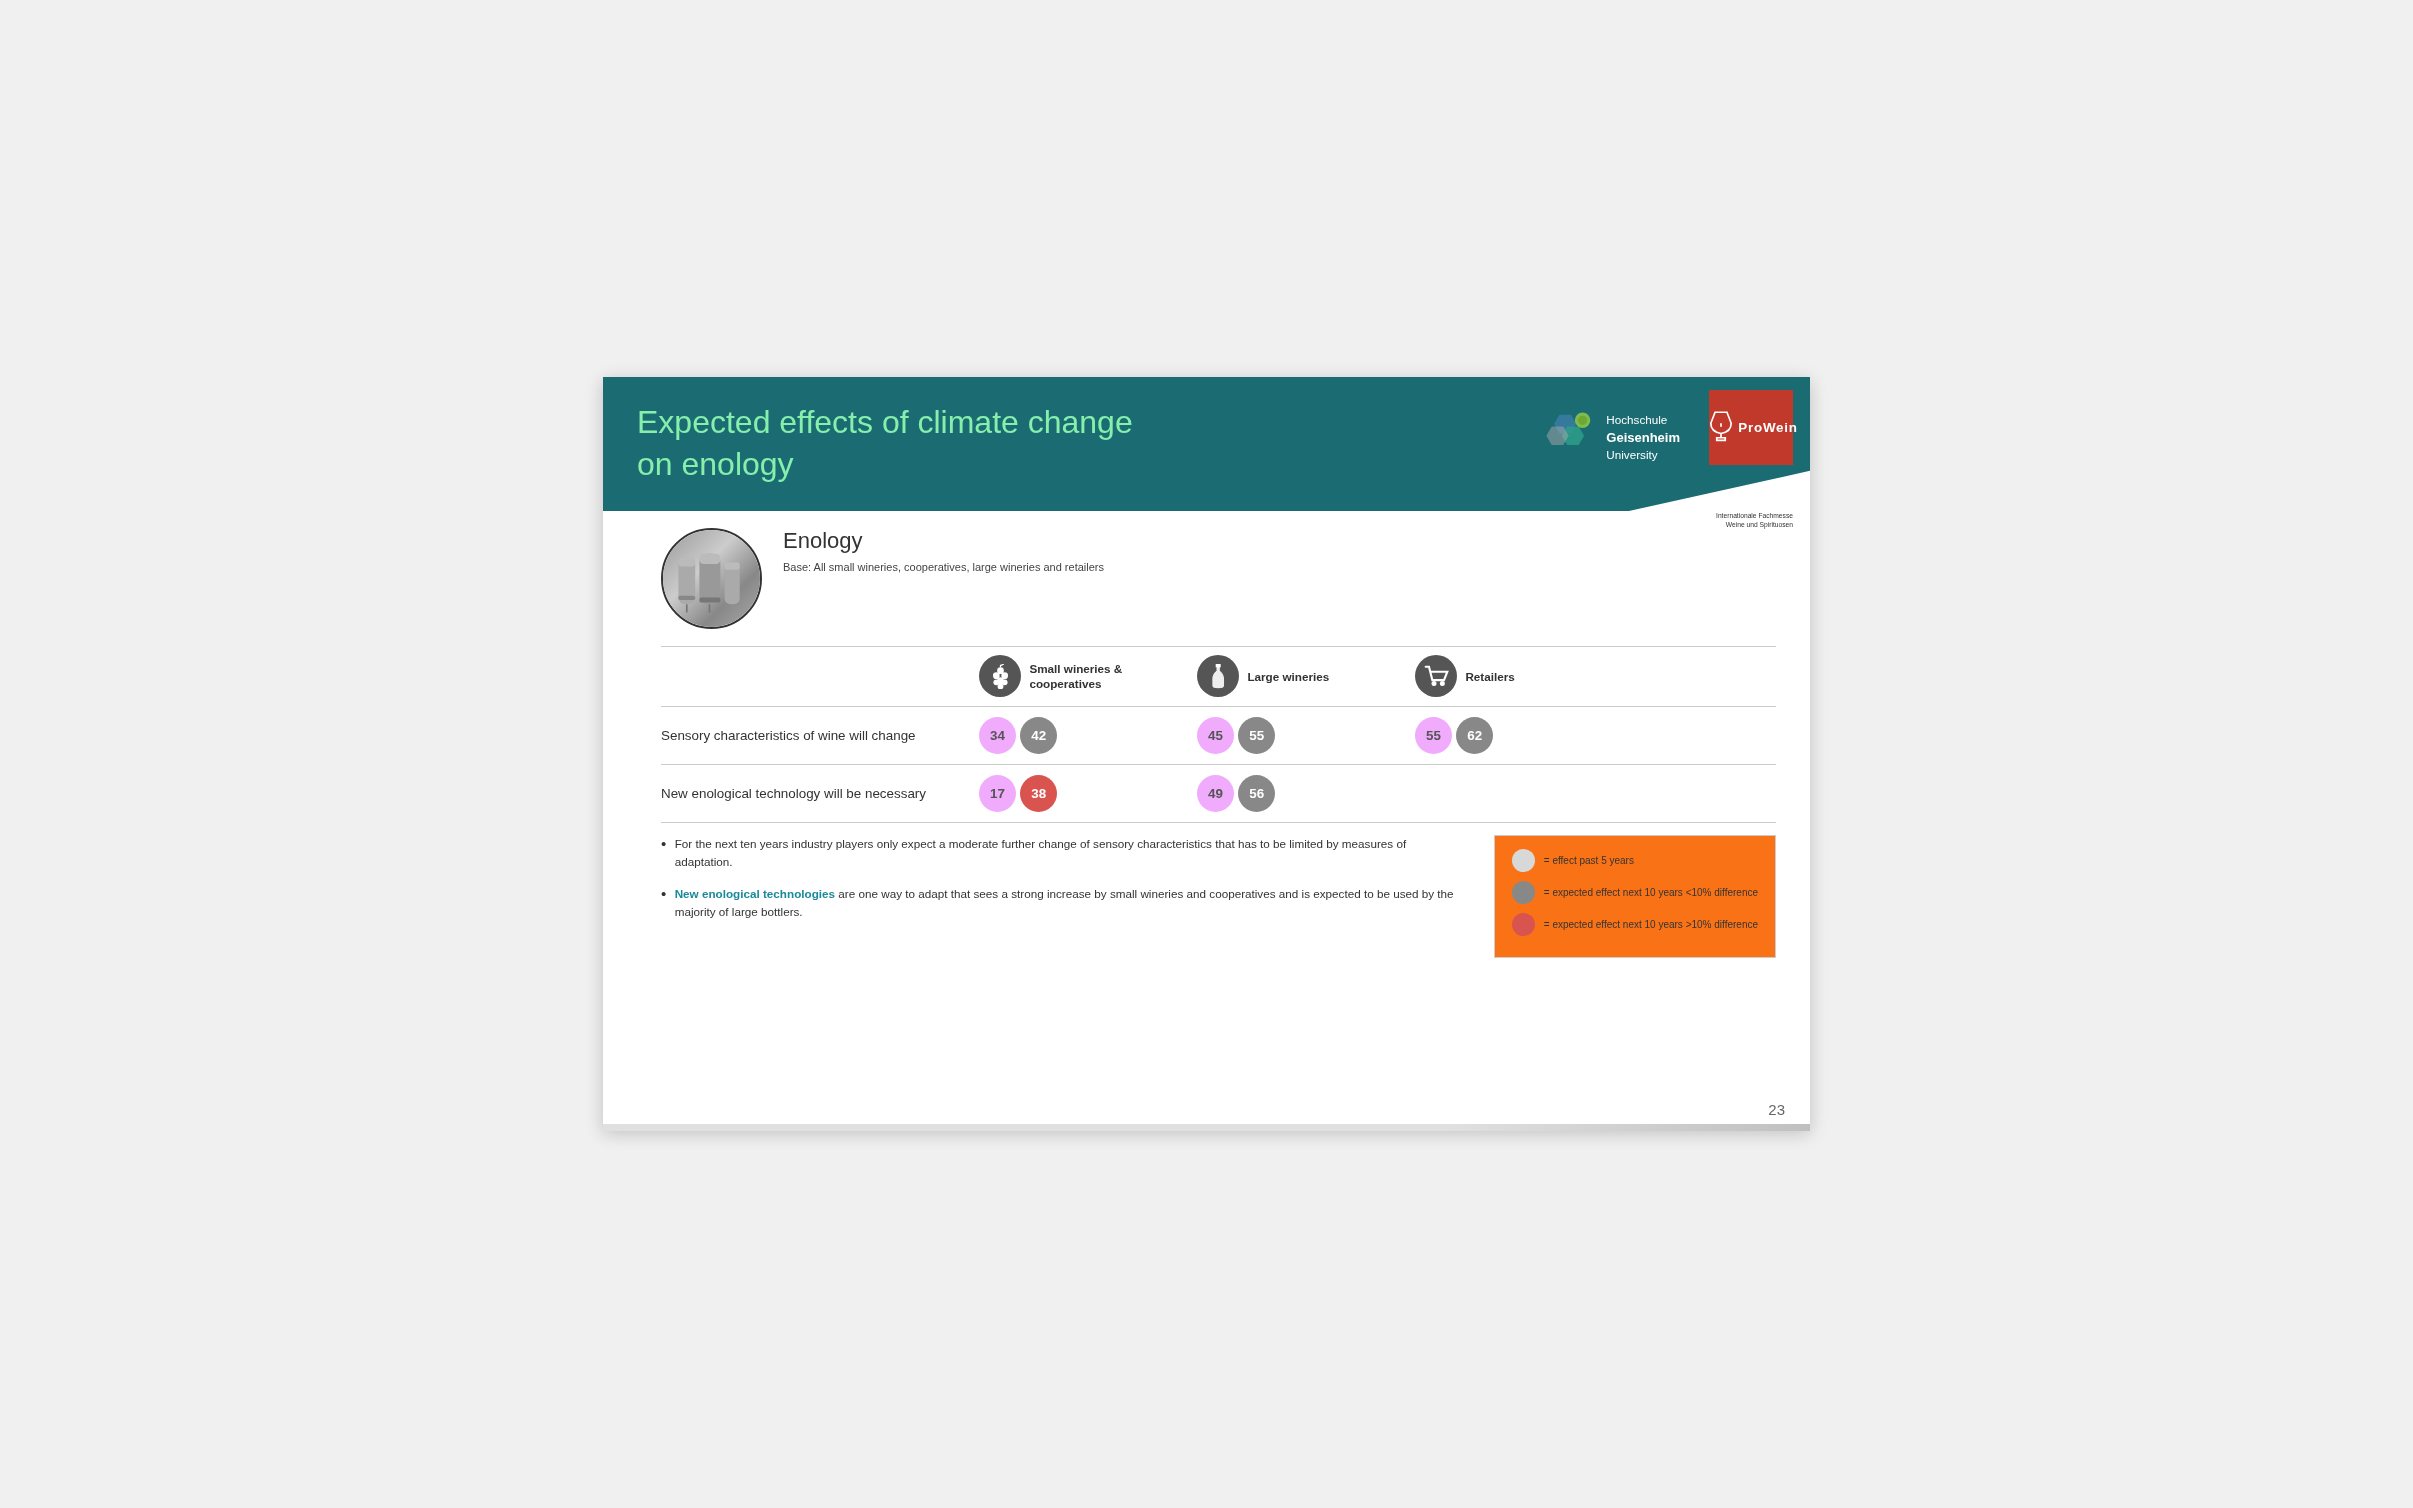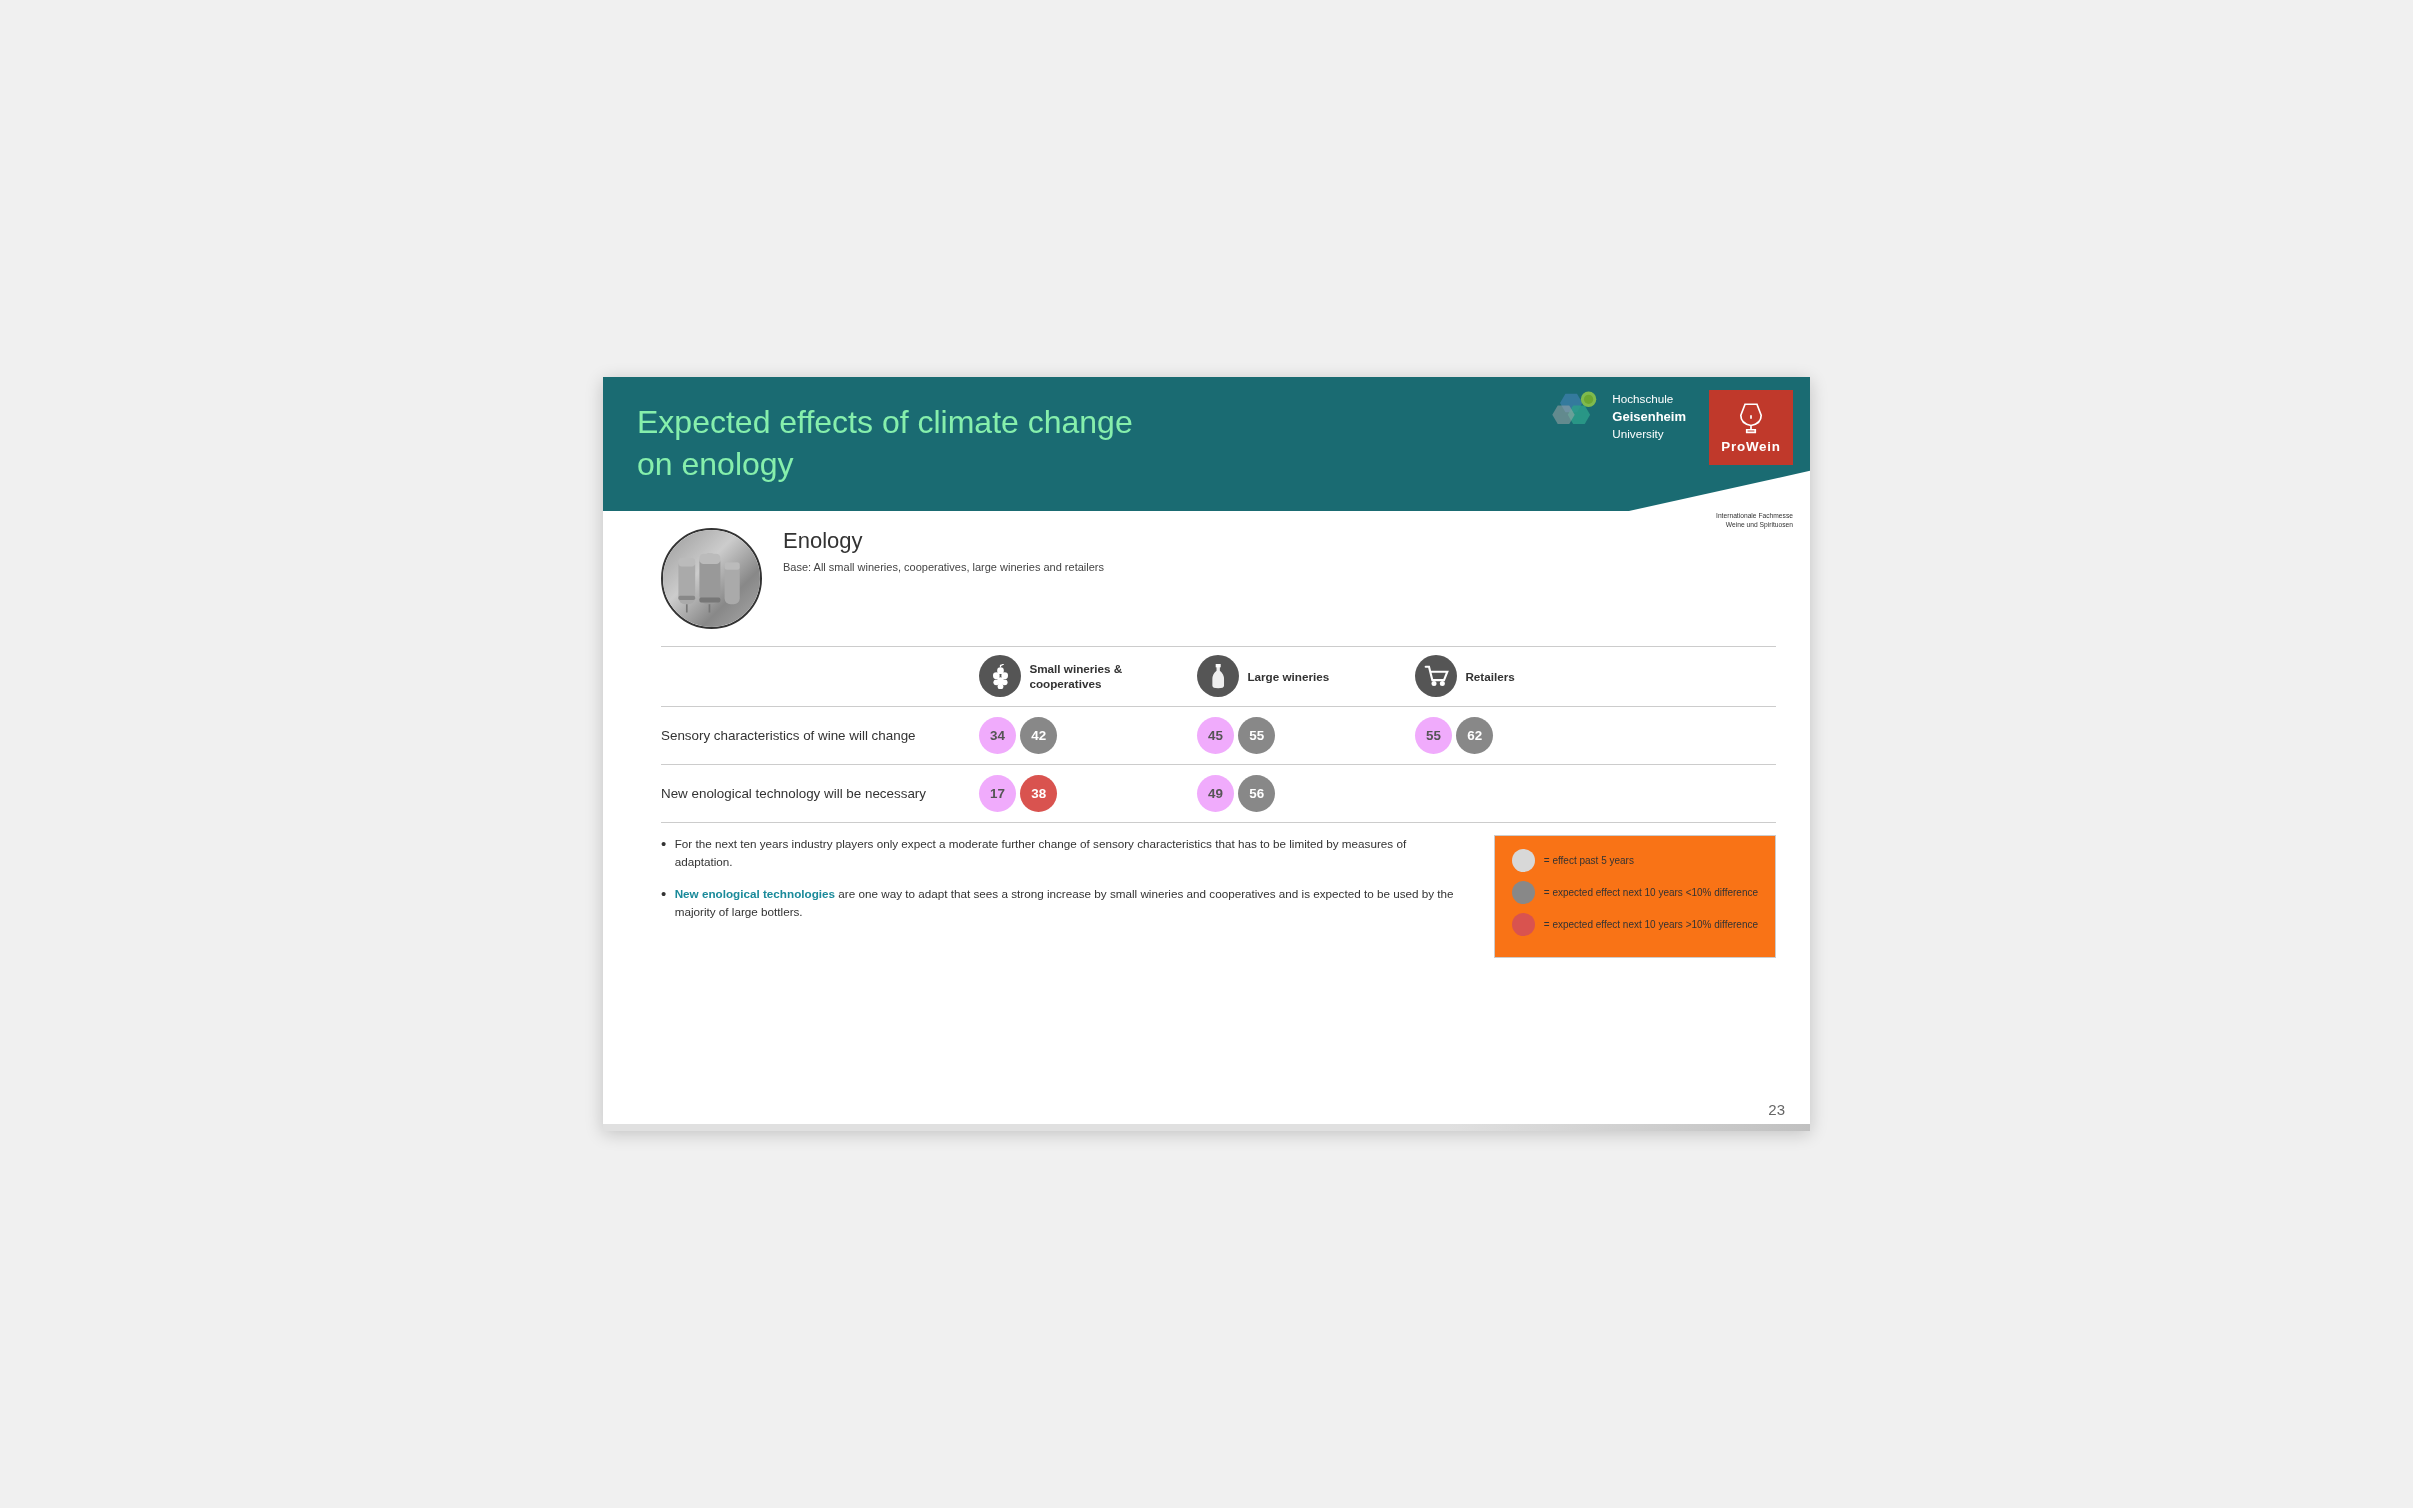--- a/index.html
+++ b/index.html
@@ -35,22 +35,22 @@
       color: #86efac;
       font-size: 32px;
       font-weight: 300;
       line-height: 1.3;
     }
     .logos {
       position: absolute;
       top: 12.6px;
       right: 17px;
       display: flex;
-      align-items: flex-start;
-      gap: 23px;
+      align-items: flex-end;
+      gap: 29px;
     }
     .logo-geisenheim {
       display: flex;
       align-items: center;
       gap: 8.4px;
     }
     .logo-geisenheim-text {
       color: #ffffff;
       font-size: 11.7px;
       line-height: 1.4;
@@ -63,21 +63,21 @@
     .hex-logo {
       width: 54px;
       height: 54px;
     }
     
     .prowein-box {
       background: #c0392b;
       width: 84px;
       height: 75px;
       display: flex;
-      flex-direction: column;
+      flex-direction: row;
       align-items: center;
       justify-content: center;
       color: white;
       font-size: 9.2px;
       padding: 5px;
     }
     .prowein-wine-icon {
       font-size: 23.5px;
       line-height: 1;
     }

